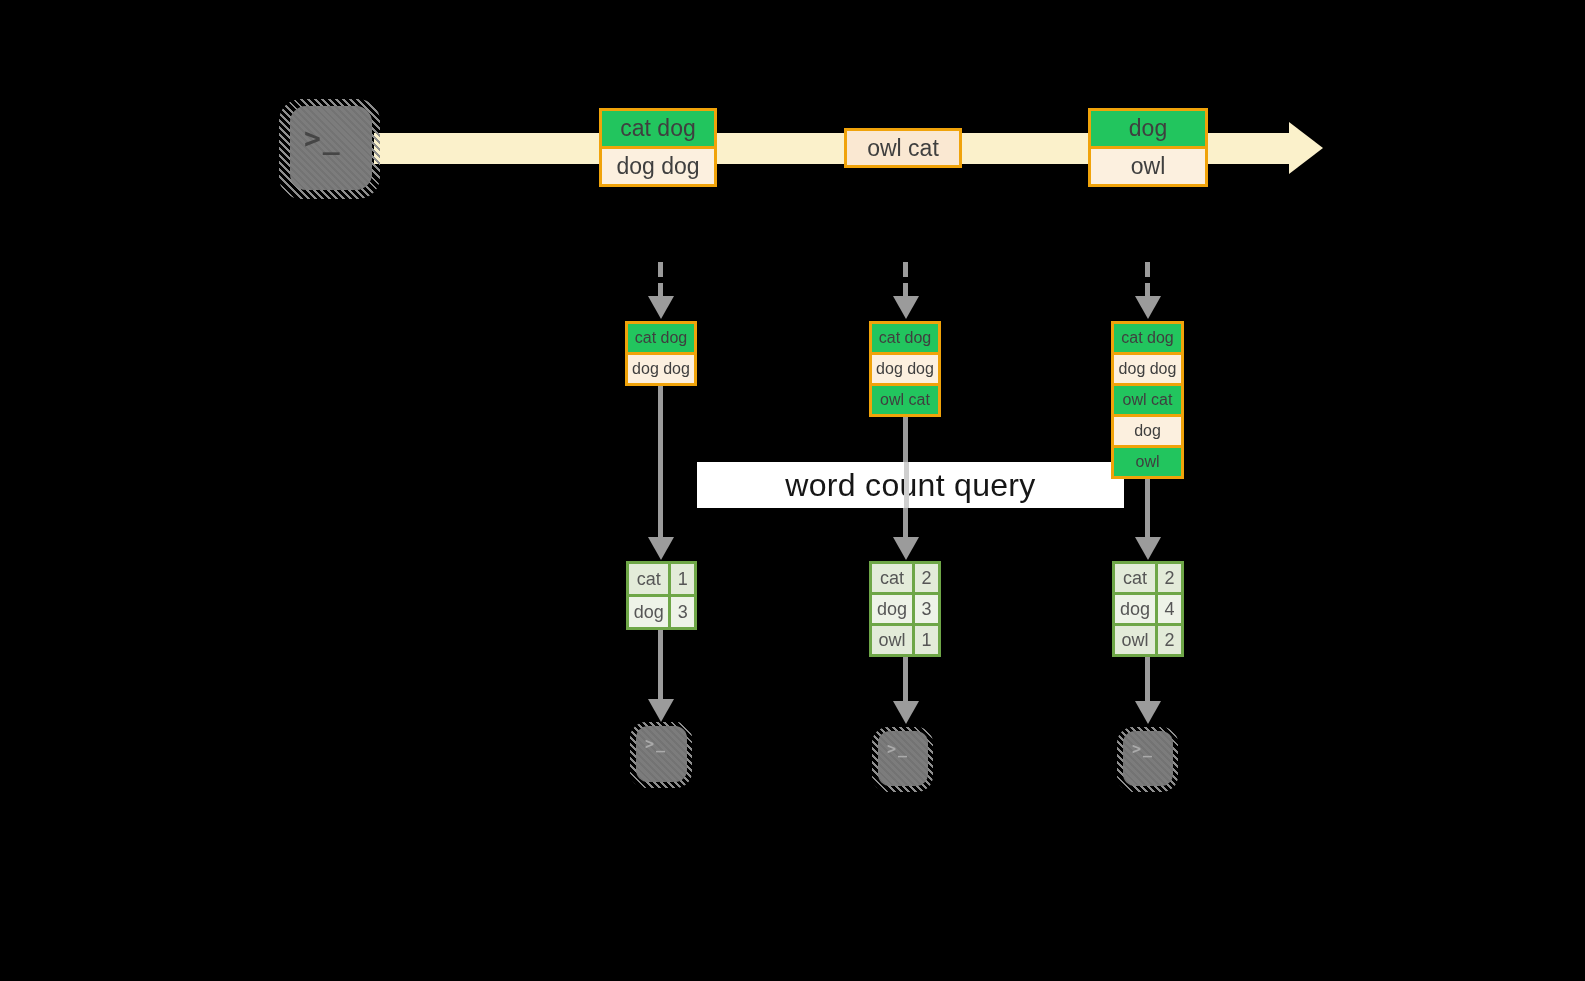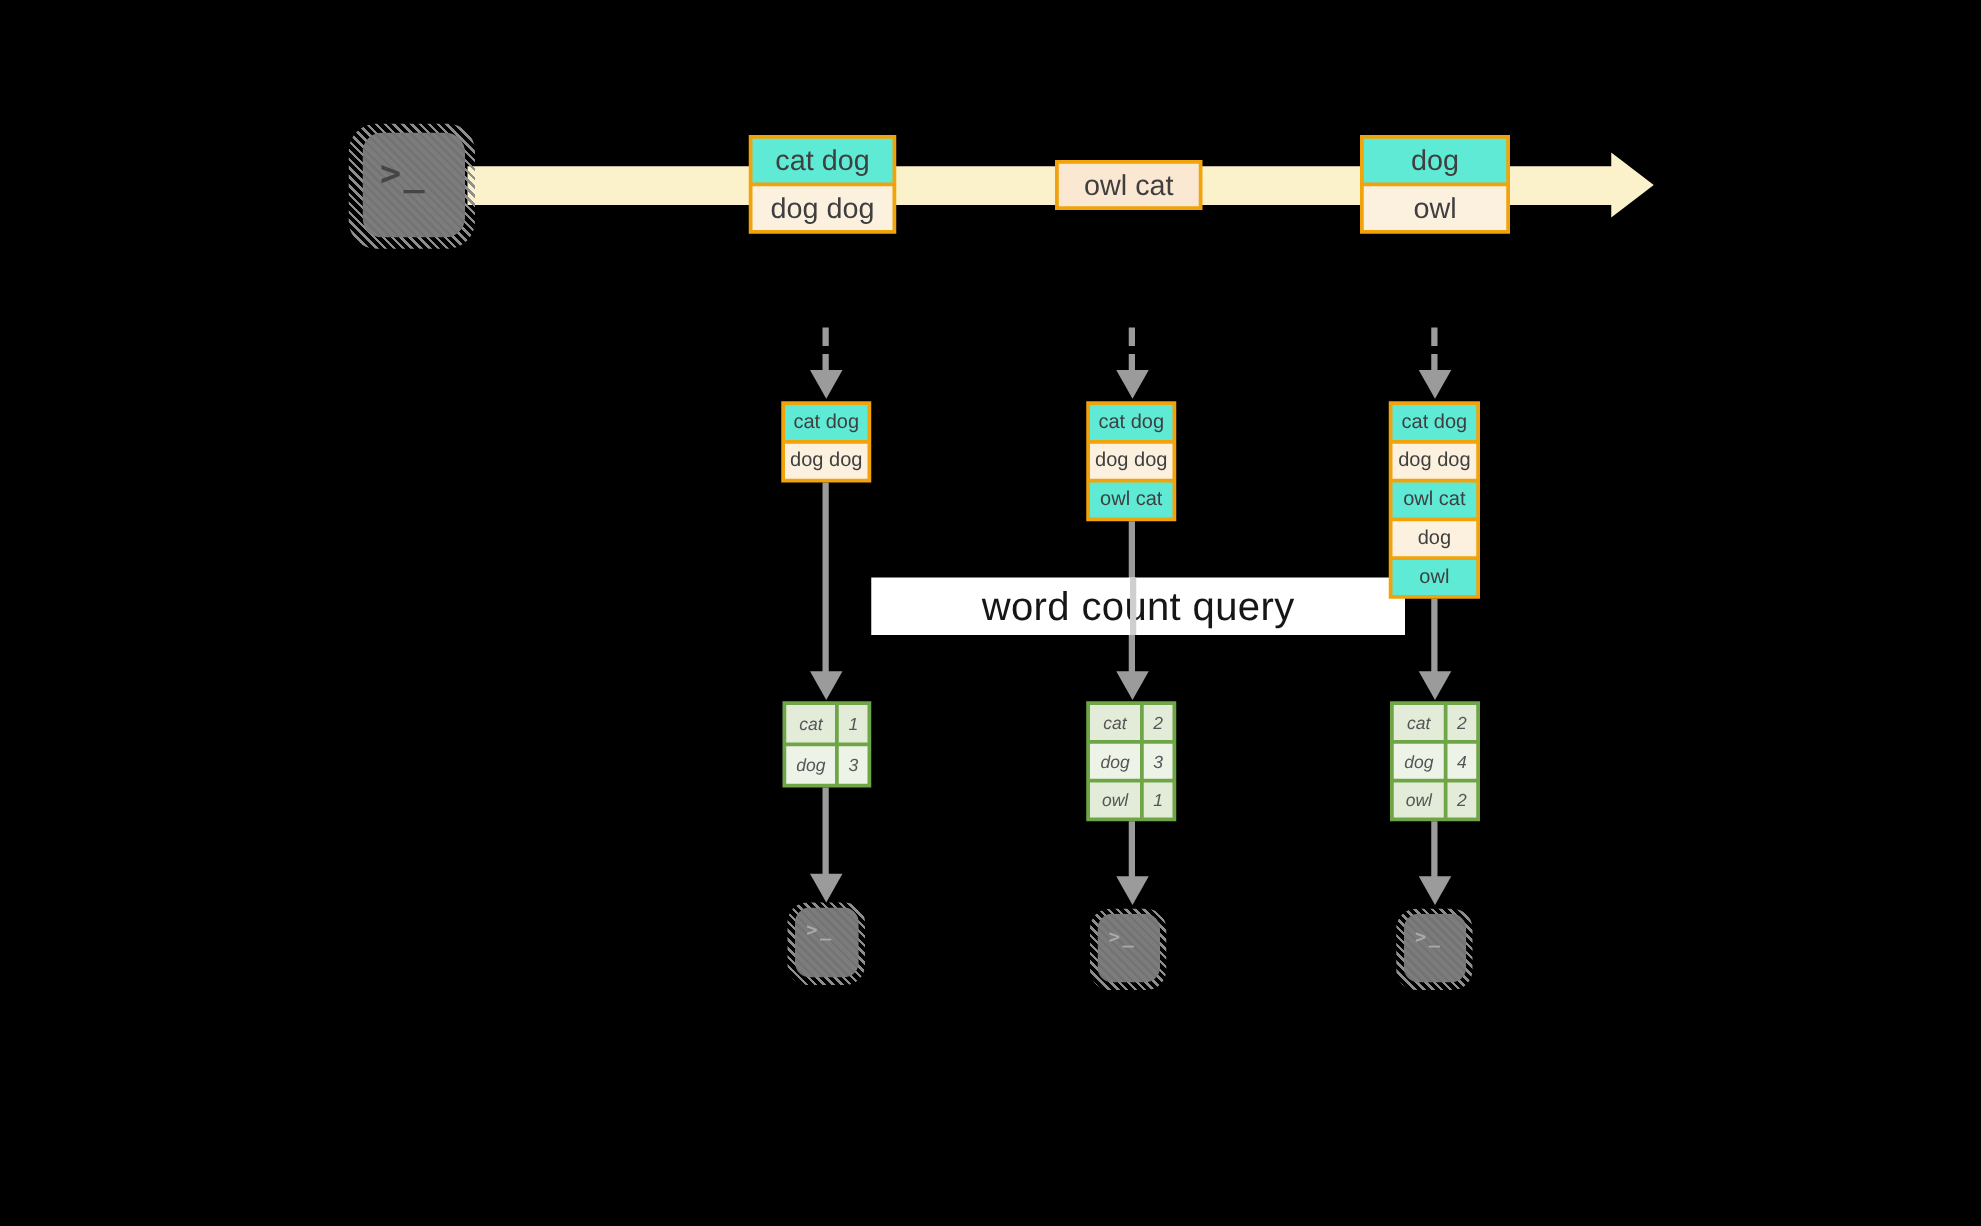--- a/index.html
+++ b/index.html
@@ -22,21 +22,21 @@
     background-image:repeating-linear-gradient(45deg,rgba(0,0,0,0.07) 0 2px,rgba(255,255,255,0) 2px 5px);
     display:flex;align-items:flex-start;justify-content:flex-start;}
   .glyph{font-family:"DejaVu Sans Mono",monospace;font-weight:700;letter-spacing:2px;}
   .glyph-big{color:#454545;font-size:28px;padding:16px 0 0 14px;}
   .glyph-small{color:#aaaaaa;font-size:15px;padding:9px 0 0 9px;}
 
   
   .obox{background:#F0A30A;padding:3px;display:flex;flex-direction:column;gap:3px;
     box-sizing:border-box;z-index:3;}
   .orow{display:flex;align-items:center;justify-content:center;color:#3F3F3F;}
-  .fa{background:#5eead4;}
+  .fa{background:#22c55e;}
   .fb{background:#FCF0DF;}
   .fc{background:#FAE8D2;}
   .ev .orow{height:35px;font-size:23px;}
   .ev1row{height:34px !important;}
   .buf{z-index:7;}
   .buf .orow{height:28px;font-size:16px;}
 
   
   .dash-shaft{width:5px;z-index:2;
     background-image:repeating-linear-gradient(to bottom,#9b9b9b 0 15px,rgba(0,0,0,0) 15px 21px);}
@@ -48,21 +48,21 @@
   
   .strip{left:697px;top:462px;width:427px;height:46px;background:#ffffff;z-index:5;
     display:flex;align-items:center;justify-content:center;}
   .strip-text{font-size:32px;color:#161616;letter-spacing:0.3px;}
   .strip-line{left:904px;top:462px;width:5px;height:46px;background:#cfcfcf;z-index:6;}
 
   
   .gtable{background:#6EA647;padding:3px;display:flex;flex-direction:column;gap:3px;
     box-sizing:border-box;z-index:3;}
   .grow{display:grid;grid-template-columns:1.75fr 1fr;gap:3px;}
-  .gcell{display:flex;align-items:center;justify-content:center;font-size:14px;color:#565656;font-style:italic;}
+  .gcell{display:flex;align-items:center;justify-content:center;font-size:18px;color:#565656;}
   .ga{background:#E3EBD9;}
   .gb{background:#EEF3E8;}
   .t2 .grow{height:30px;}
   .t3 .grow{height:28px;}
 </style>
 </head>
 <body>
 
 <div class="canvas">
 

